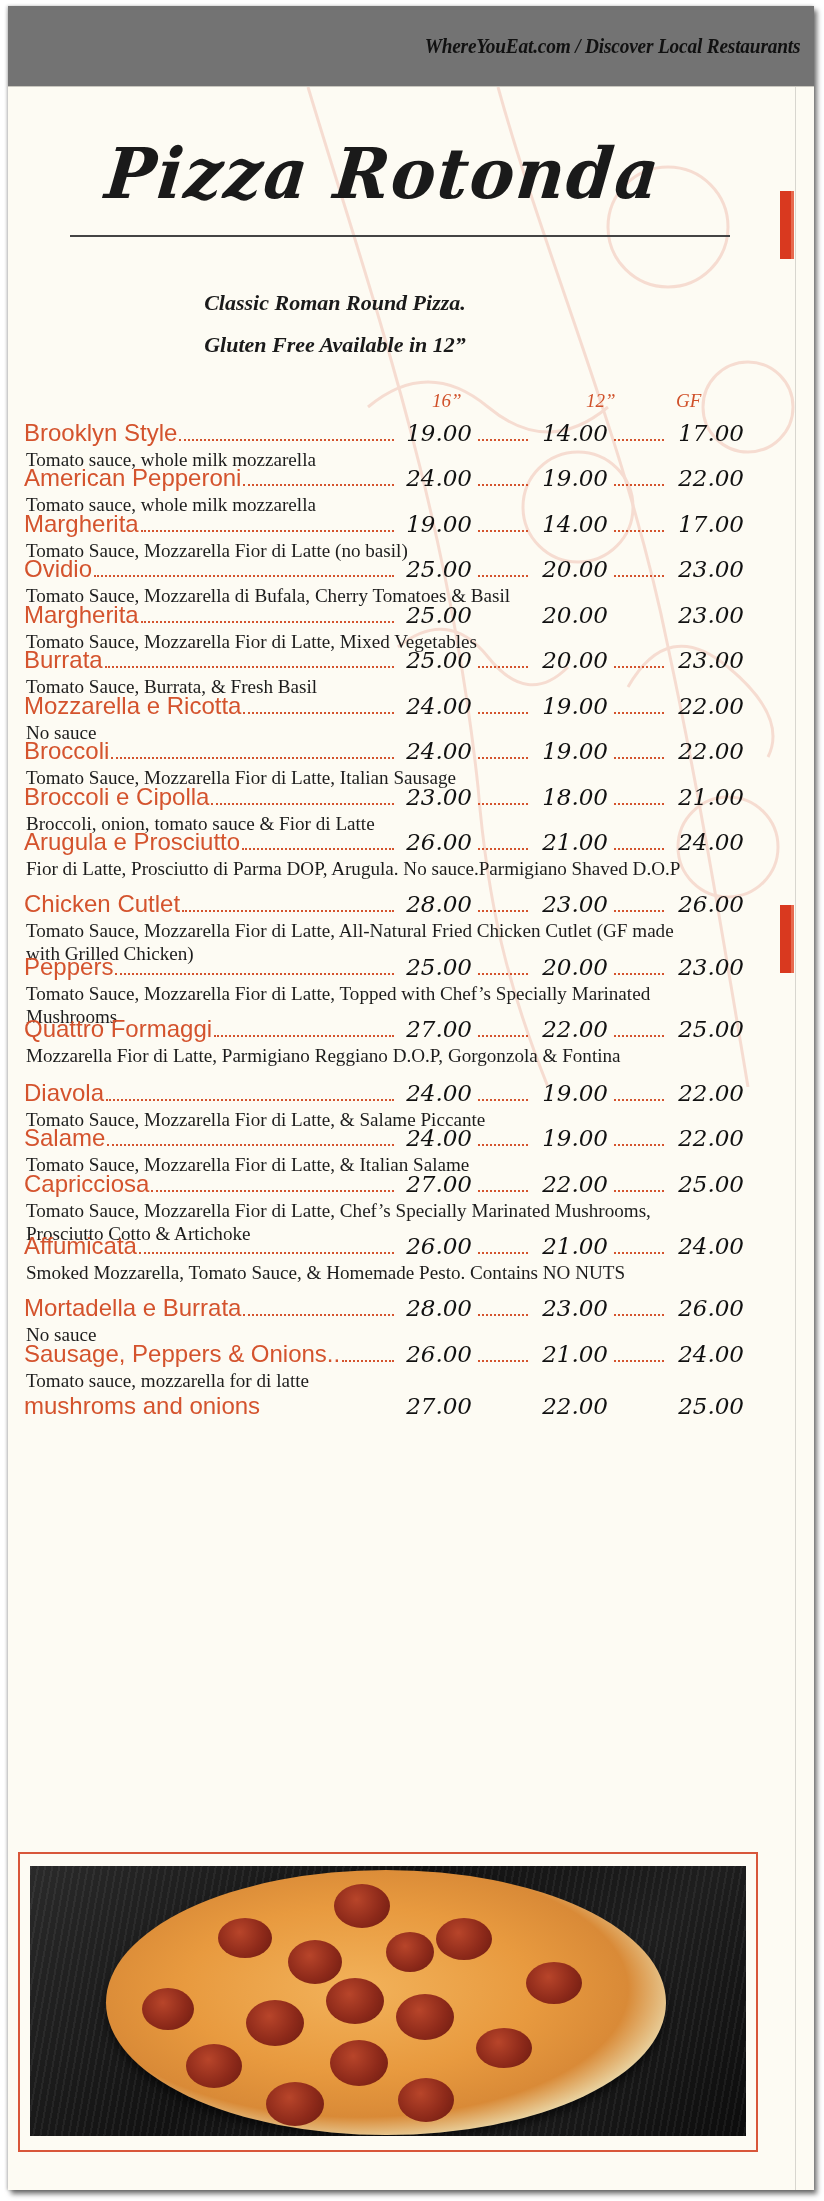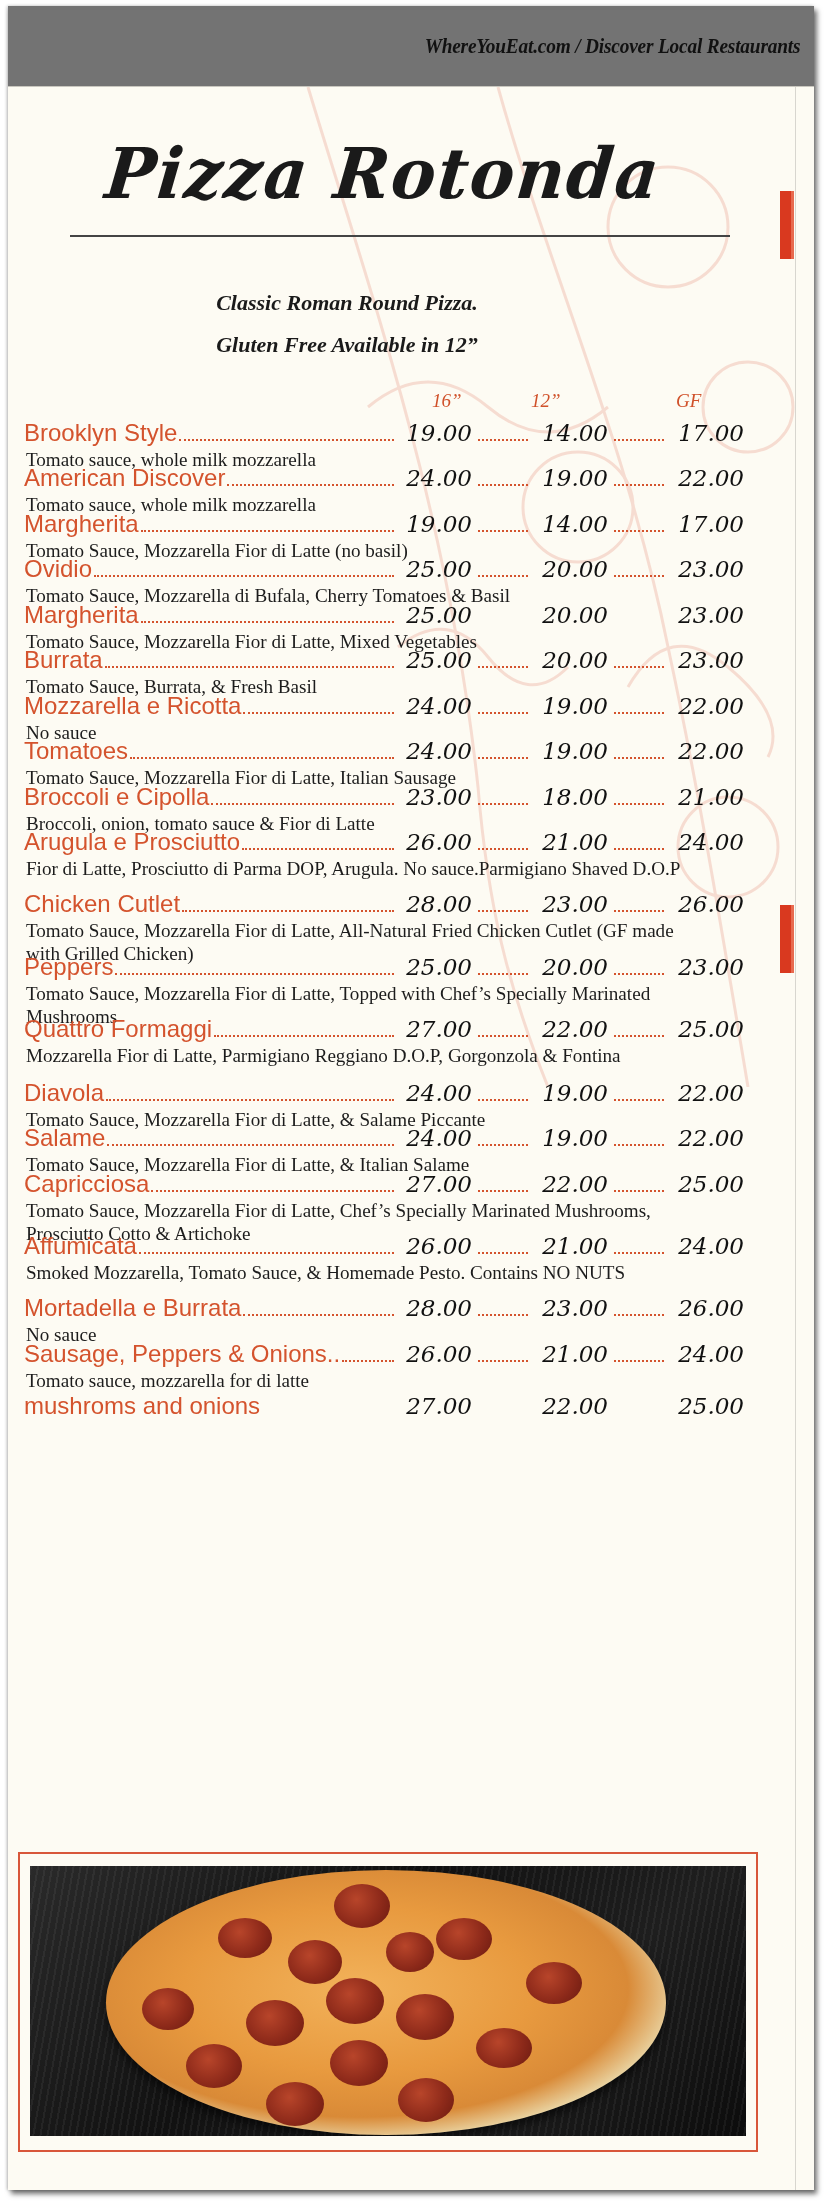--- a/index.html
+++ b/index.html
@@ -44,21 +44,21 @@
     .title {
       position: absolute; left: 98px; top: 45px;
       font-family: "DejaVu Serif", serif; font-style: italic; font-weight: bold;
       font-size: 70px; color: #1a1a1a; letter-spacing: 2px;
       transform: scaleX(0.95) skewX(-6deg); transform-origin: left;
     }
     .title-rule {
       position: absolute; left: 62px; top: 148px; width: 660px; height: 2px; background: #444;
     }
     .subtitle {
-      position: absolute; left: 16px; width: 646px; text-align: center;
+      position: absolute; left: 4px; width: 646px; text-align: center;
       font-family: "Liberation Serif", serif; font-style: italic; font-weight: bold;
       font-size: 22px; color: #1a1a1a;
     }
     .subtitle.s1 { top: 203px; }
     .subtitle.s2 { top: 245px; }
 
     .col-head {
       position: absolute; top: 303px;
       font-family: "Liberation Serif", serif; font-style: italic;
       font-size: 19px; color: #d0512a;
@@ -138,39 +138,39 @@
     <div class="side-tab t1"></div>
     <div class="side-tab t2"></div>
 
     <div class="title">Pizza Rotonda</div>
     <div class="title-rule"></div>
 
     <div class="subtitle s1">Classic Roman Round Pizza.</div>
     <div class="subtitle s2">Gluten Free Available in 12”</div>
 
     <div class="col-head" style="left:424px;">16”</div>
-    <div class="col-head" style="left:523px;font-style:italic;">12”</div>
+    <div class="col-head" style="left:578px;font-style:italic;">12”</div>
     <div class="col-head" style="left:668px;">GF</div>
 
     <div class="menu" id="menu-list">
         <div class="item" style="position: absolute; left: 0px; top: 0px; width: 720px;">
           <div class="item-row">
             <span class="item-name">Brooklyn Style</span>
             <span class="dots-lead"></span>
             <span class="price">19.00</span>
             <span class="gap"></span>
             <span class="price">14.00</span>
             <span class="gap"></span>
             <span class="price">17.00</span>
           </div>
           <div class="item-desc">Tomato sauce, whole milk mozzarella</div>
         </div>
         <div class="item" style="position: absolute; left: 0px; top: 45px; width: 720px;">
           <div class="item-row">
-            <span class="item-name">American Discover</span>
+            <span class="item-name">American Pepperoni</span>
             <span class="dots-lead"></span>
             <span class="price">24.00</span>
             <span class="gap"></span>
             <span class="price">19.00</span>
             <span class="gap"></span>
             <span class="price">22.00</span>
           </div>
           <div class="item-desc">Tomato sauce, whole milk mozzarella</div>
         </div>
         <div class="item" style="position: absolute; left: 0px; top: 91px; width: 720px;">
@@ -228,21 +228,21 @@
             <span class="price">24.00</span>
             <span class="gap"></span>
             <span class="price">19.00</span>
             <span class="gap"></span>
             <span class="price">22.00</span>
           </div>
           <div class="item-desc">No sauce</div>
         </div>
         <div class="item" style="position: absolute; left: 0px; top: 318px; width: 720px;">
           <div class="item-row">
-            <span class="item-name">Tomatoes</span>
+            <span class="item-name">Broccoli</span>
             <span class="dots-lead"></span>
             <span class="price">24.00</span>
             <span class="gap"></span>
             <span class="price">19.00</span>
             <span class="gap"></span>
             <span class="price">22.00</span>
           </div>
           <div class="item-desc">Tomato Sauce, Mozzarella Fior di Latte, Italian Sausage</div>
         </div>
         <div class="item" style="position: absolute; left: 0px; top: 364px; width: 720px;">

